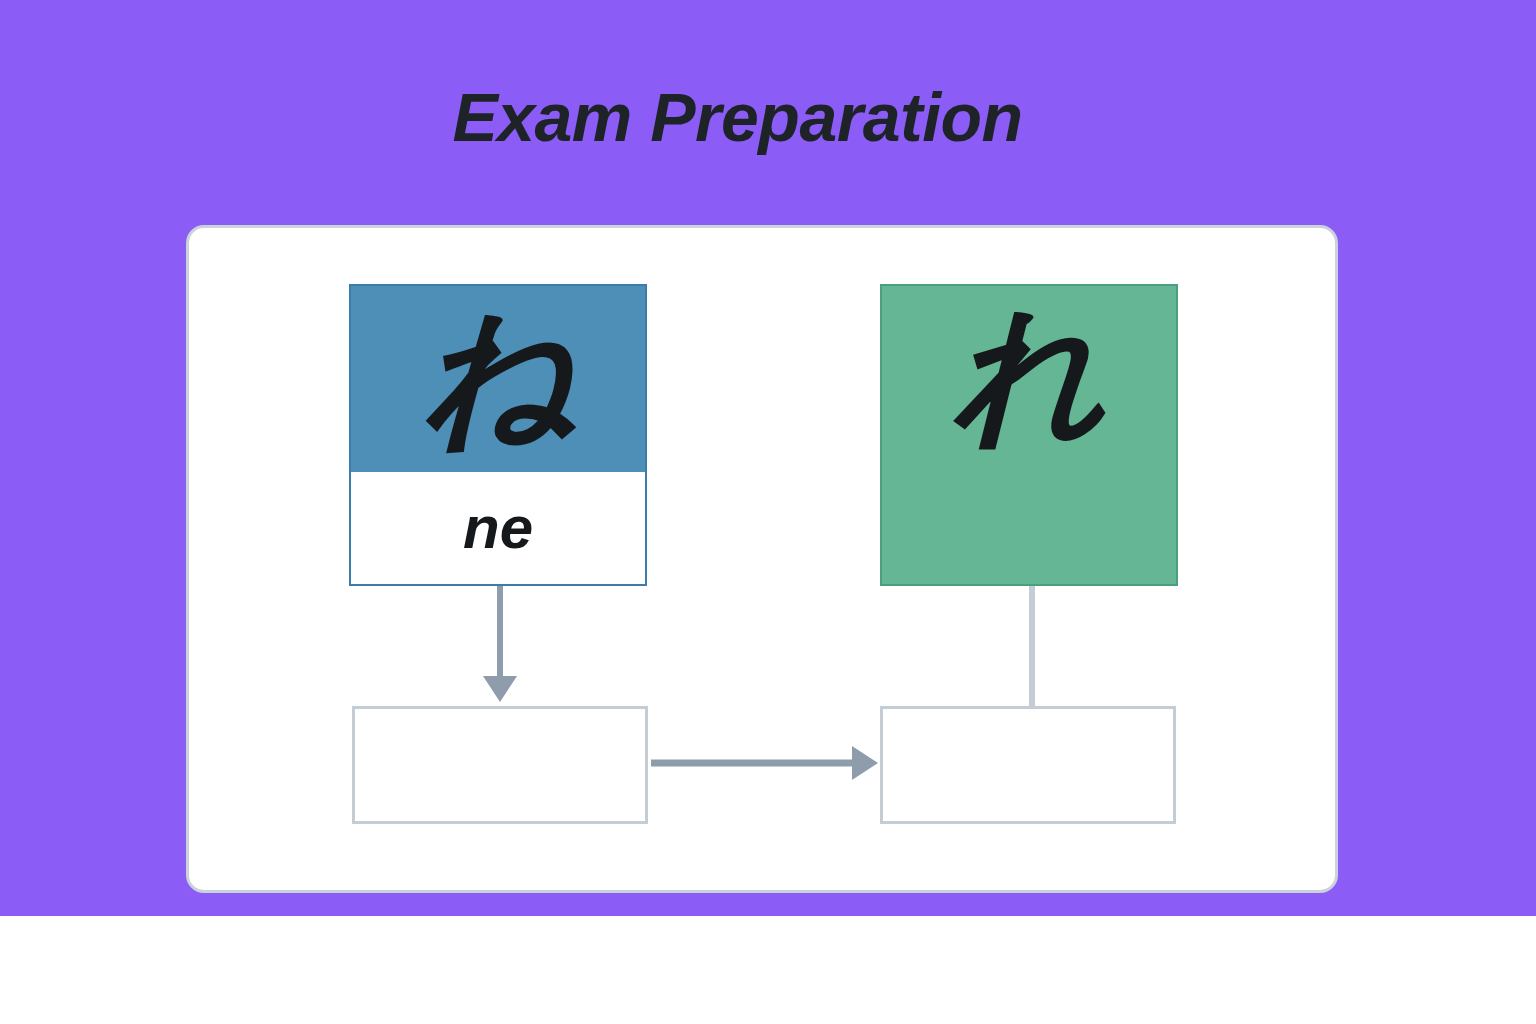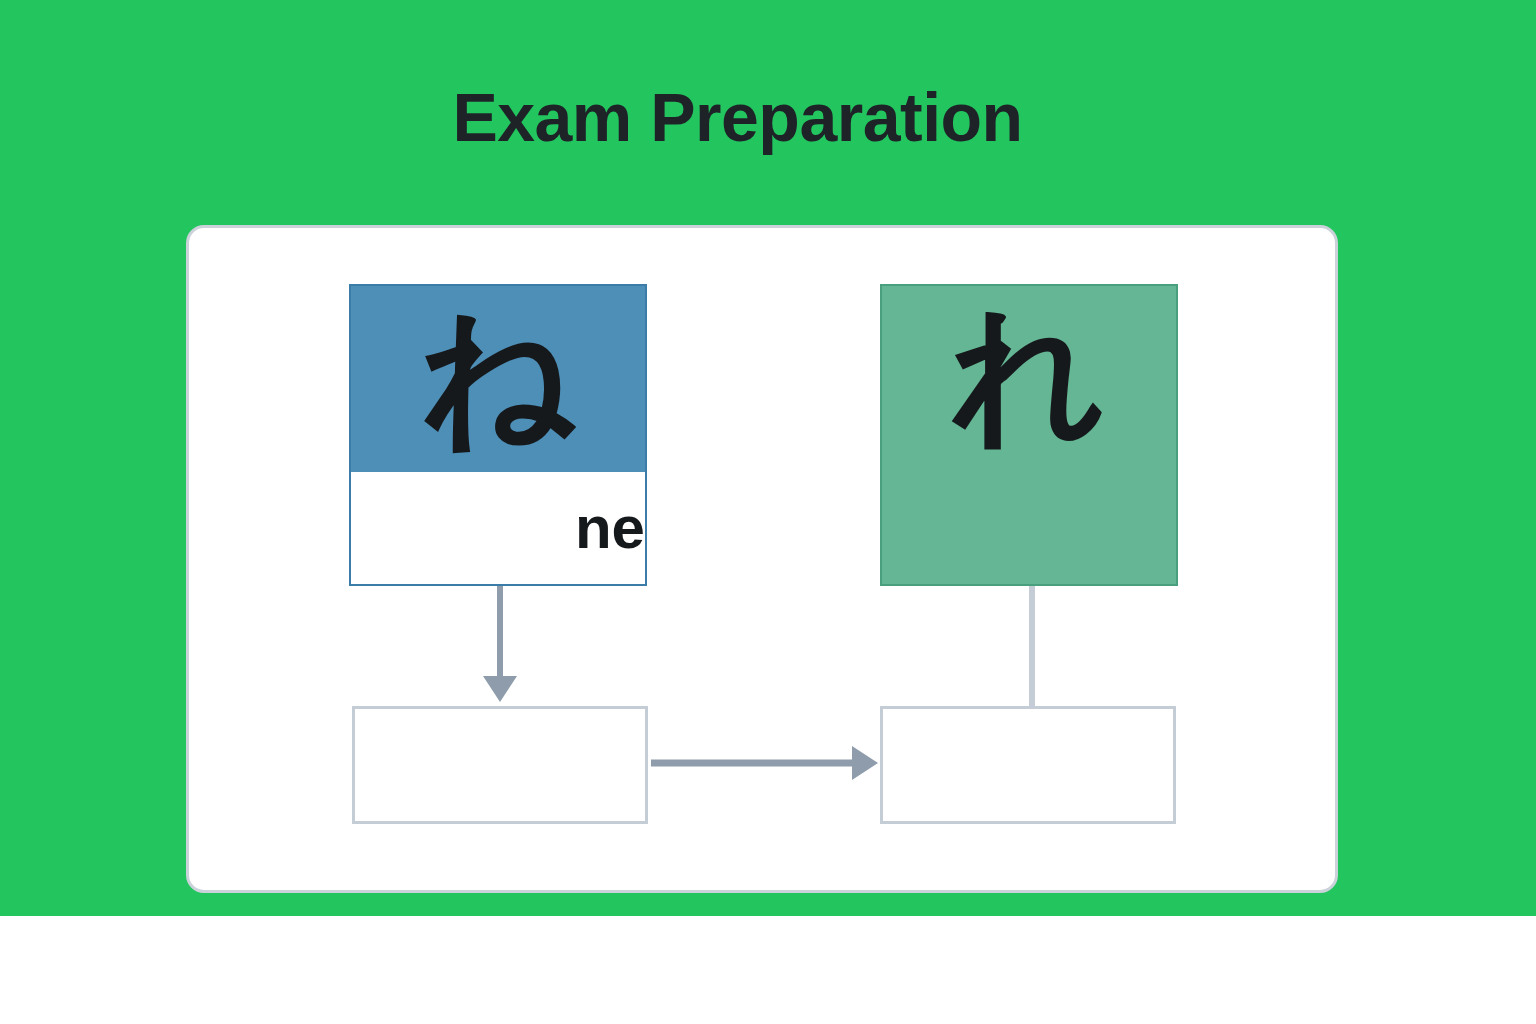--- a/index.html
+++ b/index.html
@@ -12,21 +12,22 @@
     height: 1024px;
     font-family: "Liberation Sans", sans-serif;
     -webkit-font-smoothing: antialiased;
     overflow: hidden;
   }
 
   #stage {
     position: relative;
     width: 1536px;
     height: 916px;
-    background: #22c55e;
+    background: #8b5cf6;
+    font-style: italic;
   }
 
   
   #page-title {
     position: absolute;
     left: 0;
     top: 82px;
     width: 1475px;
     text-align: center;
     font-size: 68px;
@@ -69,21 +70,21 @@
     font-weight: 700;
     line-height: 1;
     color: #16191c;
     transform: translateY(-4px);
   }
   .flashcard .romaji-area {
     flex: 1 1 auto;
     background: #ffffff;
     display: flex;
     align-items: center;
-    justify-content: flex-end;
+    justify-content: center;
   }
   .flashcard .romaji {
     font-size: 60px;
     font-weight: 700;
     color: #16191c;
     letter-spacing: 0px;
     line-height: 1;
   }
 
   #card-ne {

